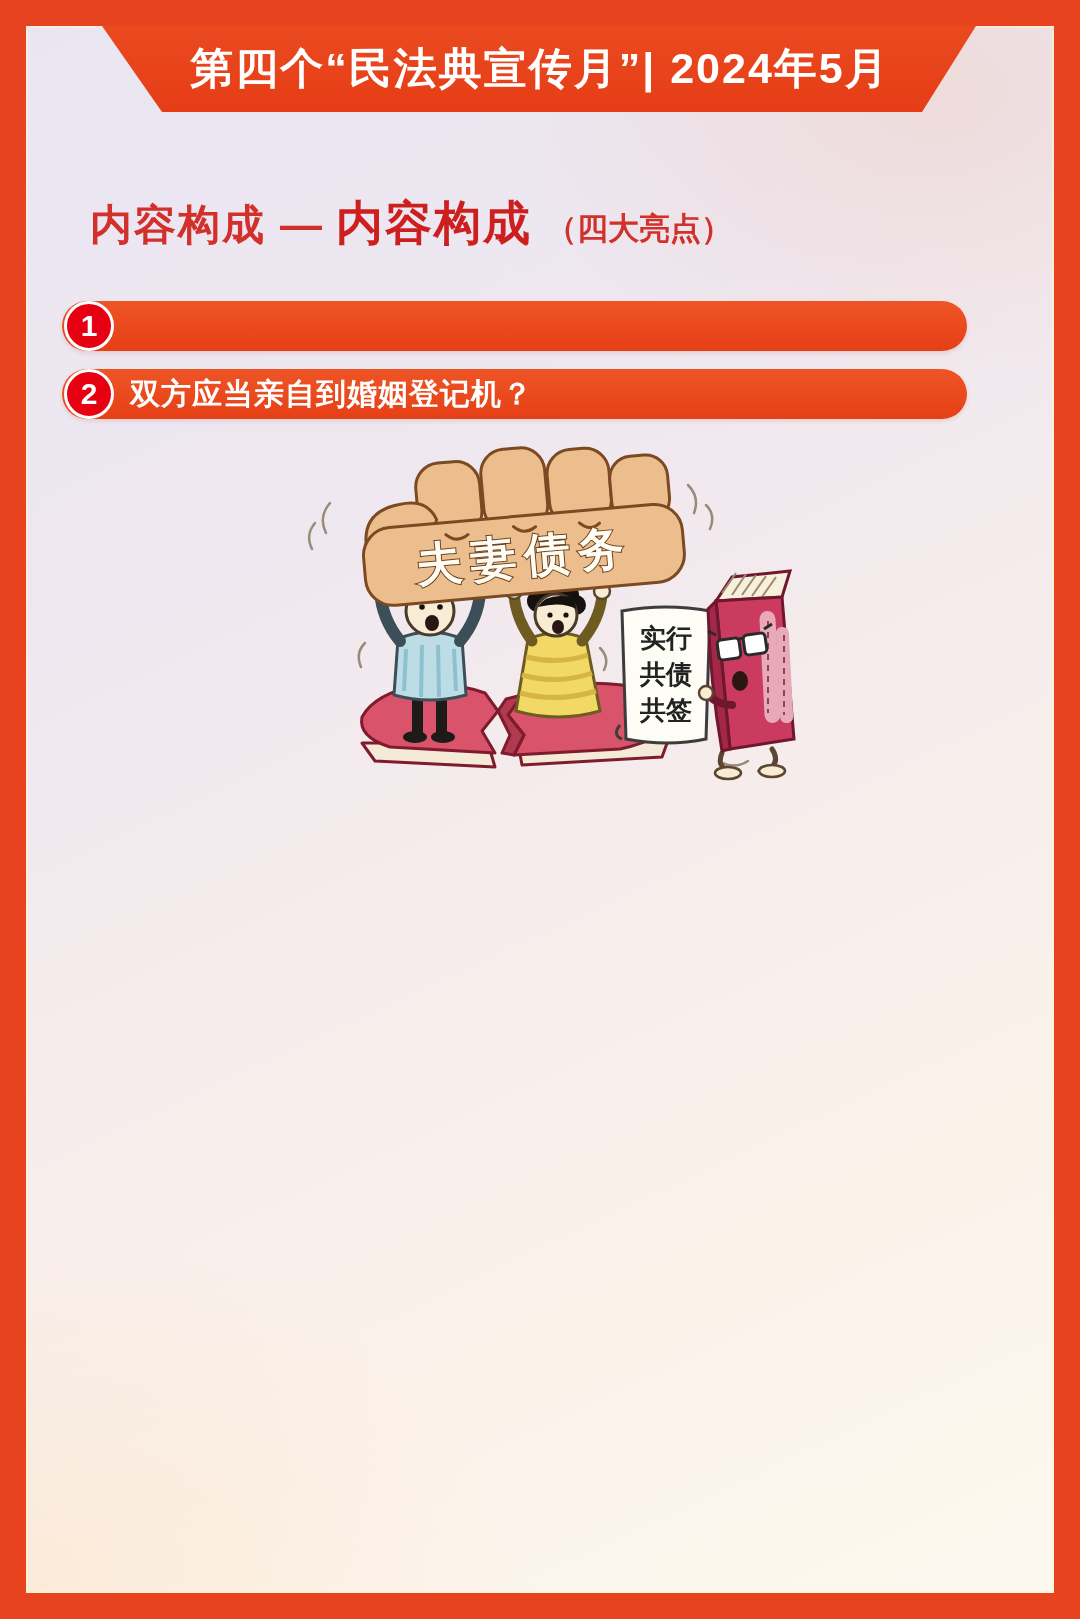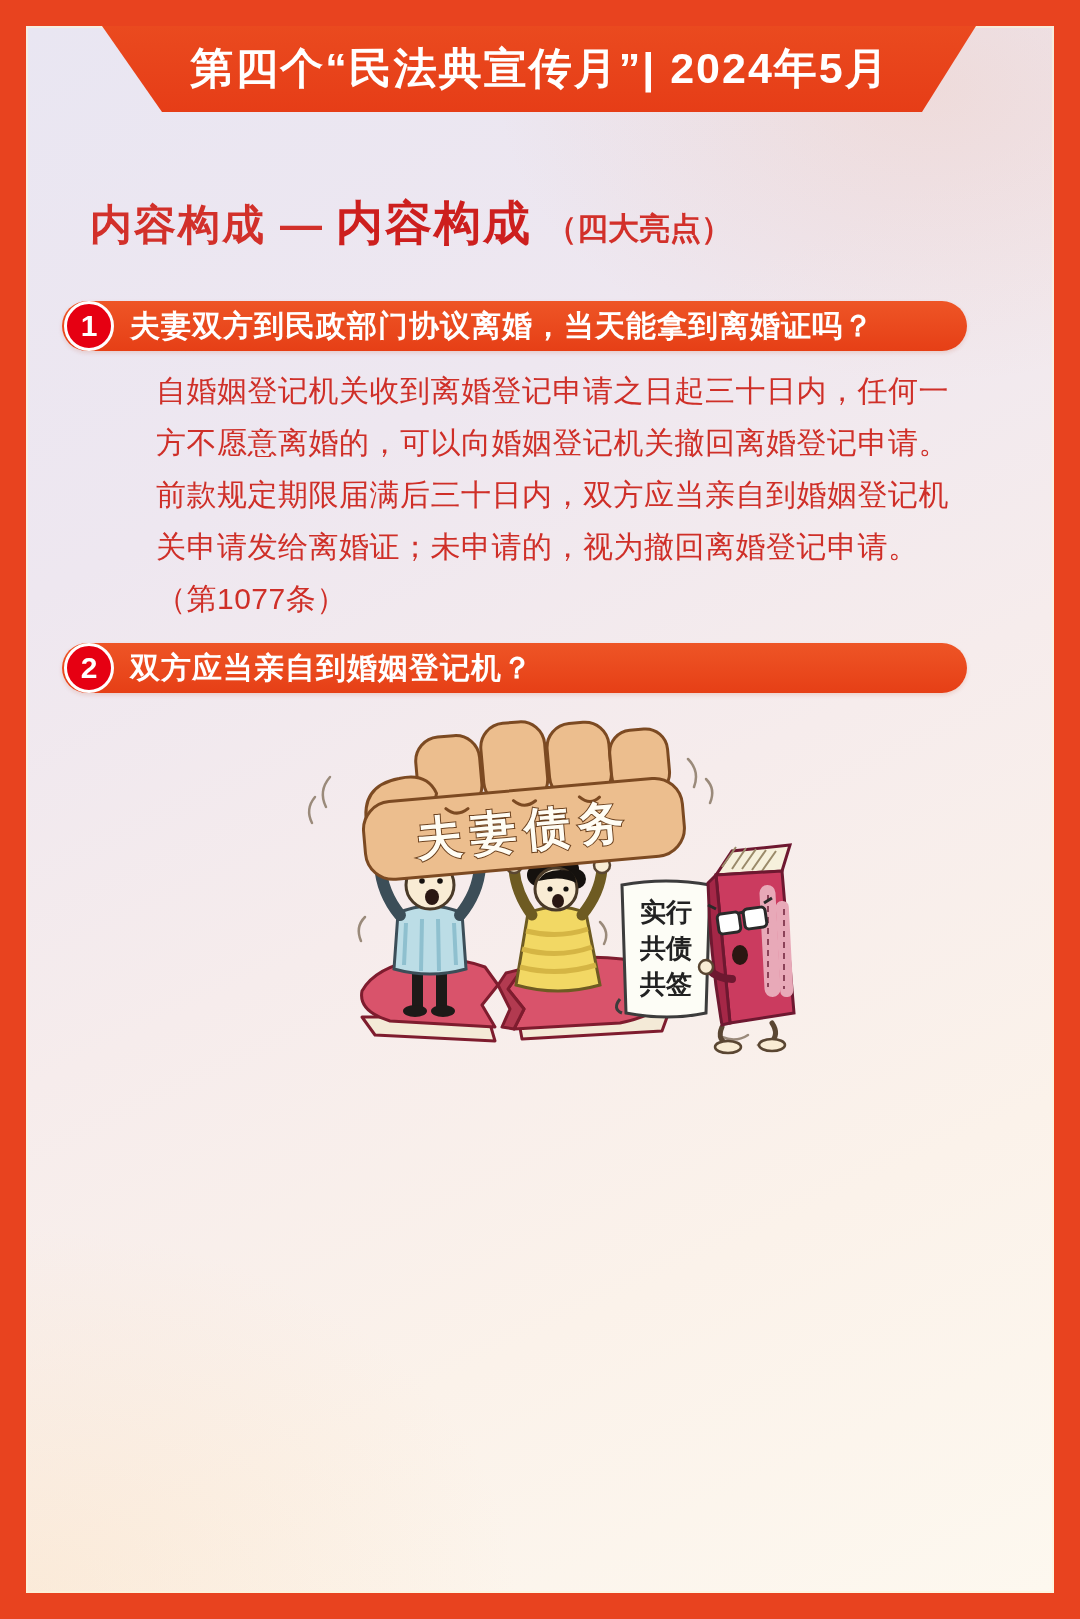--- a/index.html
+++ b/index.html
@@ -65,27 +65,21 @@
 
     <div class="page-title">
       <span class="pt-prefix">内容构成</span>
       <span class="pt-dash">—</span>
       <span class="pt-highlight">内容构成</span>
       <span class="pt-suffix">（四大亮点）</span>
     </div>
 
     <div class="qa-pill pill-q1">
       <div class="q-num">1</div>
-      <div class="q-text">夫妻双方到民政部门协议离婚，当天能拿到离婚证吗？</div>
     </div>
-    <div class="answer">自婚姻登记机关收到离婚登记申请之日起三十日内，任何一
-方不愿意离婚的，可以向婚姻登记机关撤回离婚登记申请。
-前款规定期限届满后三十日内，双方应当亲自到婚姻登记机
-关申请发给离婚证；未申请的，视为撤回离婚登记申请。
-（第1077条）</div>
 
     <div class="qa-pill pill-q2">
       <div class="q-num">2</div>
       <div class="q-text">双方应当亲自到婚姻登记机？</div>
     </div>
 
     <div class="illustration">
       <svg viewBox="0 0 540 340" width="540" height="340">
 
         <g stroke="#9a8a7a" stroke-width="2.5" fill="none" stroke-linecap="round">

